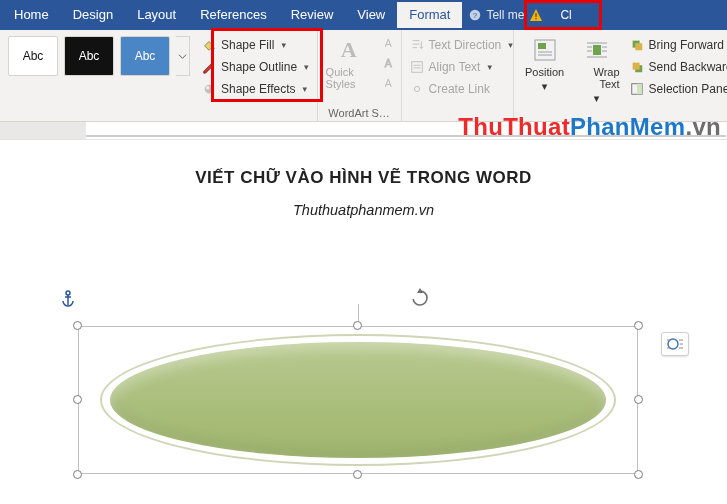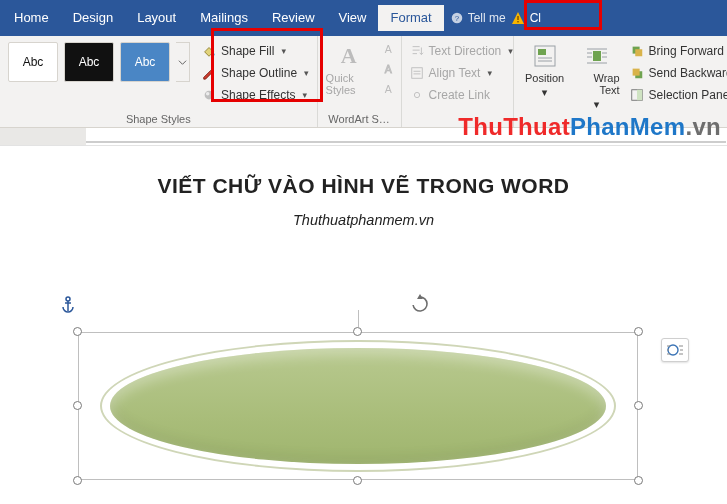--- a/index.html
+++ b/index.html
@@ -1,19 +1,19 @@
 <!DOCTYPE html>
 <html><head>
 <meta charset="utf-8">
 <style>
 * { box-sizing: border-box; margin: 0; padding: 0; }
 body { font-family: "Segoe UI", Tahoma, sans-serif; font-size: 12px; background: #fff; width: 727px; height: 504px; overflow: hidden; position: relative; }
 
 
-.tabbar { background: #2b579a; height: 36px; display: flex; align-items: center; color: #fff; padding-left: 2px; }
+.tabbar { background: #2b579a; height: 30px; display: flex; align-items: center; color: #fff; padding-left: 2px; }
 .tabbar .tab { padding: 0 12px; height: 26px; line-height: 26px; cursor: pointer; font-size: 13px; }
 .tabbar .tab.active { background: #f3f2f1; color: #2b579a; }
 .tell-me { display: flex; align-items: center; gap: 4px; margin-left: 6px; opacity: .85; font-size: 12px; }
 .warn-icon { width: 14px; height: 14px; }
 
 
 .ribbon { background: #f3f2f1; border-bottom: 1px solid #d7d4ce; height: 92px; display: flex; }
 .group { border-right: 1px solid #dadad7; display: flex; flex-direction: column; justify-content: space-between; padding: 6px 8px 2px; }
 .group-title { text-align: center; font-size: 11px; color: #666; padding-top: 2px; }
 .group .row { display: flex; align-items: flex-start; gap: 6px; }
@@ -36,21 +36,21 @@
 .big-btn .ic24 { width:28px;height:28px;display:flex;align-items:center;justify-content:center; }
 .disabled { color:#a7a7a7; }
 
 
 .ruler { height: 18px; background: #fff; display:flex; border-bottom:1px solid #e3e3e3; }
 .ruler .shade { background:#e9e8e6; }
 .ruler .white { background:#fff; }
 
 
 .page { position: relative; background: #fff; height: 368px; padding-top: 28px; }
-.doc-title { text-align:center; font-weight:700; font-size:21px; letter-spacing:.5px; color:#222; }
+.doc-title { text-align:center; font-weight:700; font-size:17px; letter-spacing:.5px; color:#222; }
 .doc-sub { text-align:center; font-style:italic; font-size:14.5px; color:#222; margin-top:14px; }
 
 .anchor-icon { position:absolute; left:60px; top:150px; color:#2b579a; }
 
 .rotate-handle { position:absolute; left:410px; top:148px; color:#6e6e6e; }
 
 .selection { position:absolute; left:78px; top:186px; width:560px; height:148px; }
 .bbox { position:absolute; inset:0; border:1px solid #bfbfbf; }
 .handle { position:absolute; width:9px; height:9px; border:1px solid #7a7a7a; background:#fff; border-radius:50%; }
 .h-tl{top:-5px;left:-5px}.h-tr{top:-5px;right:-5px}.h-bl{bottom:-5px;left:-5px}.h-br{bottom:-5px;right:-5px}
@@ -67,37 +67,37 @@
 
 svg { display:block; }
 </style>
 </head>
 <body>
 
 <div class="tabbar">
   <div class="tab">Home</div>
   <div class="tab">Design</div>
   <div class="tab">Layout</div>
-  <div class="tab">Mailings</div>
+  <div class="tab">References</div>
   <div class="tab">Review</div>
   <div class="tab">View</div>
   <div class="tab active">Format</div>
   <div class="tell-me">
     <svg class="warn-icon" viewBox="0 0 16 16">
         <circle cx="8" cy="8" r="6" fill="#fff" opacity=".85"></circle>
         <text x="8" y="11" text-anchor="middle" font-size="9" fill="#2b579a">?</text>
       </svg>
     <span>Tell me</span>
   </div>
   <svg width="16" height="16" viewBox="0 0 16 16" style="margin-left:4px">
       <polygon points="8,2 14,14 2,14" fill="#f7b500"></polygon>
       <rect x="7.3" y="6" width="1.4" height="4" fill="#7a4a00"></rect>
       <rect x="7.3" y="11" width="1.4" height="1.4" fill="#7a4a00"></rect>
     </svg>
-  <span style="margin-left:4px">Cl</span>
+  <span style="margin-left:16px">Cl</span>
 </div>
 <div class="format-hl"></div>
 
 <div class="ribbon">
 
   <div class="group" style="width:324px">
     <div class="row">
       <div class="swatches">
         <div class="style-swatch sw-white">Abc</div>
         <div class="style-swatch sw-black">Abc</div>
@@ -133,21 +133,20 @@
               <svg width="14" height="14" viewBox="0 0 16 16">
                 <circle cx="8" cy="8" r="5" fill="#bfbfbf"></circle>
                 <circle cx="6.5" cy="6.5" r="2" fill="#fff" opacity=".7"></circle>
               </svg>
             </span>
           <span>Shape Effects</span>
           <span class="caret">▾</span>
         </div>
       </div>
     </div>
-    <div class="group-title">Shape Styles</div>
   </div>
 
   <div class="group" style="width:84px">
     <div class="row" style="align-items:flex-start">
       <div class="big-btn disabled">
         <div class="ic24">
             <span style="font:700 22px Georgia;color:#bcbcbc">A</span>
           </div>
         <span style="text-align:left;line-height:1.1">Quick Styles</span>
       </div>

